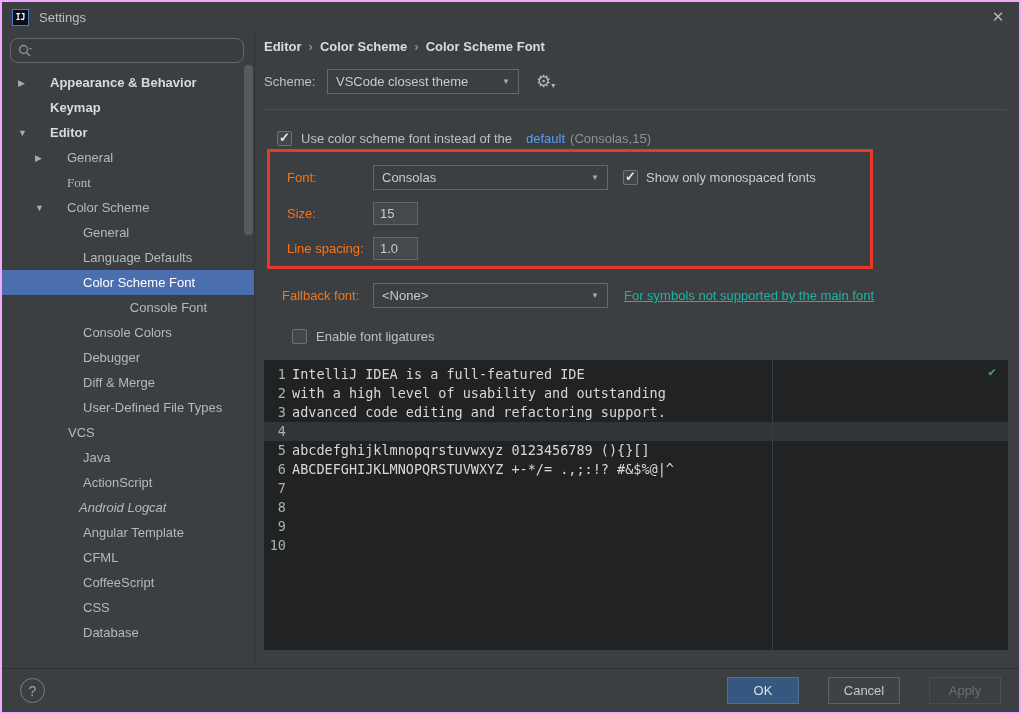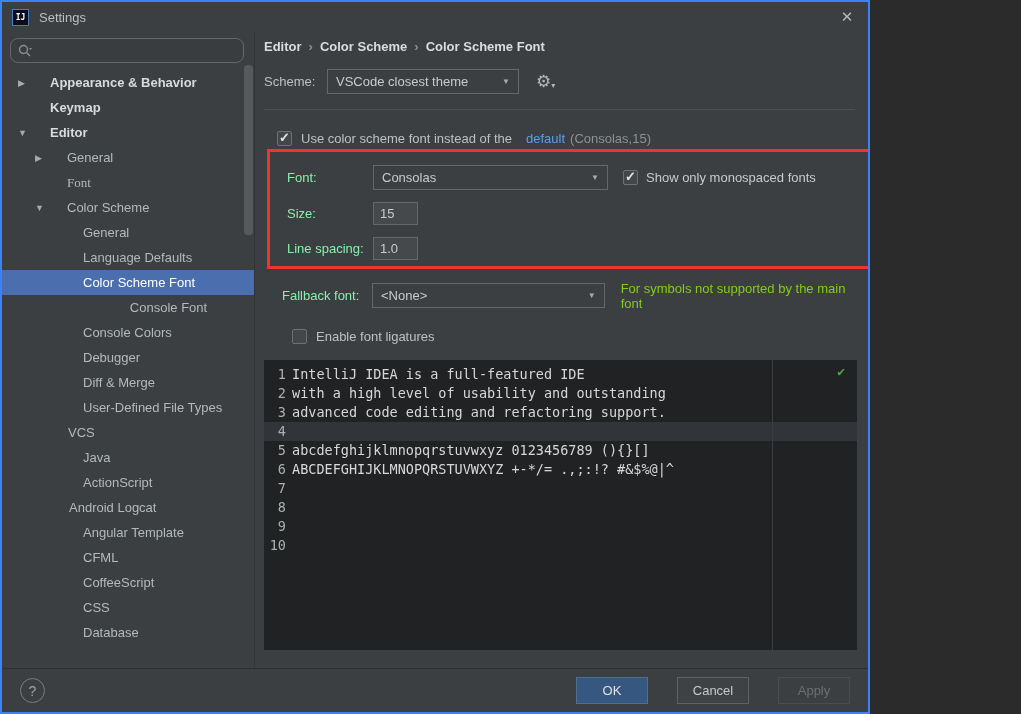--- a/index.html
+++ b/index.html
@@ -1,19 +1,19 @@
 <!DOCTYPE html>
 <html><head>
 <meta charset="utf-8">
 <style>
   html,body{margin:0;padding:0;background:#2b2b2b;}
   *{box-sizing:border-box;}
   .window{
-    position:relative;width:870px;height:714px;
-    background:#3c3f41;border:2px solid #3b82f6;
+    position:relative;width:1021px;height:714px;
+    background:#3c3f41;border:2px solid #f0abfc;
     font-family:"Liberation Sans",sans-serif;font-size:13px;color:#bcc0c3;
     overflow:hidden;
   }
   
   .titlebar{height:30px;display:flex;align-items:center;padding:0 10px;position:relative;}
   .app-icon{width:17px;height:17px;background:#0d0d1a;border:1px solid #4a7dbd;
     color:#fff;font-size:8px;font-weight:bold;display:flex;align-items:center;justify-content:center;
     font-family:"DejaVu Sans Mono",monospace;}
   .title-text{margin-left:10px;color:#bbbfc2;}
   .close-btn{margin-left:auto;color:#b4b7b9;font-size:15px;width:22px;text-align:center;cursor:default;}
@@ -49,26 +49,26 @@
   .usefont-row{position:absolute;left:22px;top:98px;height:16px;display:flex;align-items:center;}
   .cb{width:15px;height:15px;border:1px solid #6d7172;background:#43474a;border-radius:2px;
      position:relative;flex:0 0 15px;}
   .cb.on::after{content:"✓";position:absolute;left:1px;top:-2px;font-size:13px;color:#e2e4e6;font-weight:bold;}
   .usefont-row .txt{margin-left:9px;color:#bcc0c3;}
   .usefont-row .link{margin-left:14px;color:#5a9df5;}
   .usefont-row .sfx{margin-left:5px;color:#8c9193;}
   .red-box{position:absolute;left:12px;top:117px;width:606px;height:120px;
      border:3px solid #e8382a;pointer-events:none;z-index:5;}
   .form-row{position:absolute;display:flex;align-items:center;height:25px;}
-  .form-row .flabel{width:86px;color:#86efac;}
+  .form-row .flabel{width:86px;color:#f97316;}
   .inp{height:23px;border:1px solid #646869;background:#45494b;color:#c8cbce;
       padding:0 6px;display:flex;align-items:center;width:45px;}
   .mono-cb{margin-left:15px;display:flex;align-items:center;}
   .mono-cb .txt{margin-left:8px;color:#c8cbce;}
-  .hint{margin-left:16px;color:#84cc16;}
+  .hint{margin-left:16px;color:#14b8a6;text-decoration:underline;}
   .lig-row{position:absolute;left:37px;top:297px;display:flex;align-items:center;}
   .lig-row .txt{margin-left:9px;}
   
   .preview{position:absolute;left:9px;top:328px;right:11px;height:290px;
      background:#202223;font-family:"DejaVu Sans Mono",monospace;font-size:13.5px;
      padding-top:5px;overflow:hidden;}
   .pline{display:flex;height:19px;line-height:19px;position:relative;z-index:2;}
   .pline .lnum{width:22px;flex:0 0 22px;text-align:right;color:#abb0b2;}
   .pline .ltext{margin-left:6px;white-space:pre;color:#d7d7d7;}
   .hl-band{position:absolute;left:0;right:0;height:19px;background:#313539;z-index:1;}
@@ -168,21 +168,21 @@
           <span class="lbl">VCS</span>
         </div>
         <div class="trow" style="padding-left: 49px;">
           <span class="arrow"></span>
           <span class="lbl">Java</span>
         </div>
         <div class="trow" style="padding-left: 49px;">
           <span class="arrow"></span>
           <span class="lbl">ActionScript</span>
         </div>
-        <div class="trow" style="padding-left: 35px;">
+        <div class="trow" style="padding-left: 45px; font-style: italic;">
           <span class="arrow"></span>
           <span class="lbl">Android Logcat</span>
         </div>
         <div class="trow" style="padding-left: 49px;">
           <span class="arrow"></span>
           <span class="lbl">Angular Template</span>
         </div>
         <div class="trow" style="padding-left: 49px;">
           <span class="arrow"></span>
           <span class="lbl">CFML</span>

